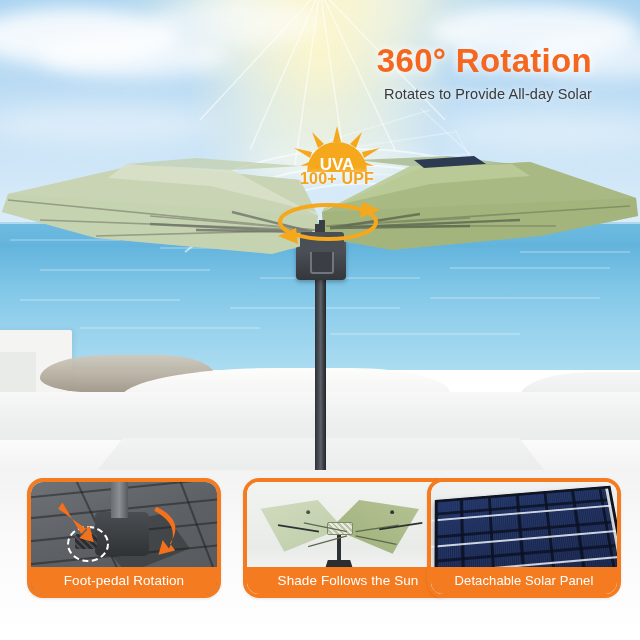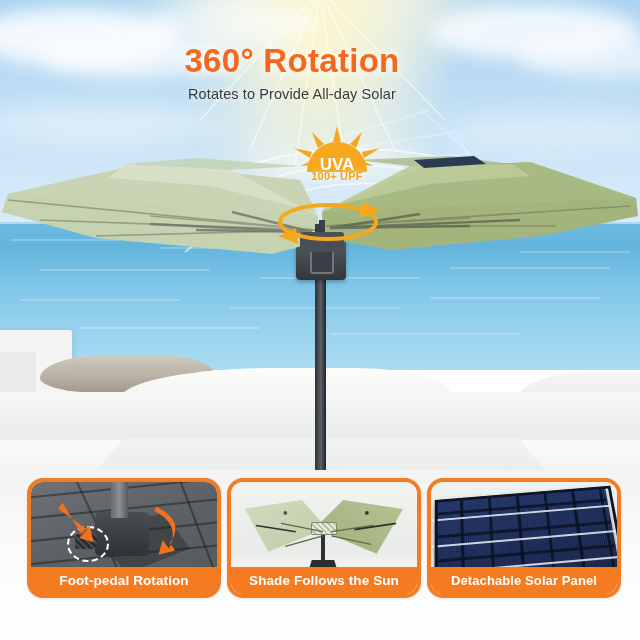--- a/index.html
+++ b/index.html
@@ -97,53 +97,53 @@
     background:linear-gradient(180deg,#565b62,#33373c);
     border-radius:4px;
     box-shadow:0 2px 4px rgba(0,0,0,.28);
   }
   .hub-slot{
     position:absolute;left:310px;top:128px;width:20px;height:22px;
     border:2px solid #71767d;border-radius:3px;background:#3b3f45;
   }
 
   
-  .head{position:absolute;left:0;top:42px;width:584px;text-align:center;}
+  .head{position:absolute;left:8px;top:42px;width:584px;text-align:right;}
   .title{
     font-size:33px;font-weight:bold;color:#f5661e;letter-spacing:.3px;
     text-shadow:0 0 9px rgba(255,255,255,.95),0 0 18px rgba(255,255,255,.75);
     line-height:38px;
   }
   .subtitle{
     font-size:14.5px;color:#3a3a3a;margin-top:6px;letter-spacing:.1px;
     text-shadow:0 0 7px rgba(255,255,255,.92);
   }
 
   
   .uva{position:absolute;left:284px;top:126px;width:106px;height:62px;}
   .uva-upf{
     position:absolute;left:0;top:44px;width:106px;text-align:center;
-    font-size:11px;font-weight:bold;color:#f5a31b;letter-spacing:.2px;
+    font-size:16px;font-weight:bold;color:#f5a31b;letter-spacing:.2px;
     text-shadow:0 0 5px rgba(255,255,255,.9);
   }
 
   
   .cards{position:absolute;left:0;top:470px;width:640px;height:170px;background:linear-gradient(180deg,#f2f3f2 0%, #fafafa 40%, #ffffff 100%);}
   .card{
     position:absolute;top:8px;width:186px;height:112px;
     border:4px solid #f47b20;border-radius:16px;
     background:#ffffff;overflow:hidden;
     box-shadow:0 1px 3px rgba(0,0,0,.10);
   }
-  .c1{left:27px;} .c2{left:227px;} .c3{left:427px;}
+  .c1{left:27px;} .c2{left:243px;padding-left:16px;} .c3{left:427px;}
   .card-media{position:absolute;left:0;top:0;width:100%;height:100%;overflow:hidden;}
   .card-label{
     position:absolute;left:0;bottom:0;width:100%;height:27px;
     background:#f47b20;color:#ffffff;
-    font-size:13.5px;font-weight:bold;
+    font-size:13.5px;font-weight:normal;
     display:flex;align-items:center;justify-content:center;
     letter-spacing:.1px;white-space:nowrap;
   }
   .card-label.lbl3{font-size:13px;}
 
   
   .deck{position:absolute;left:0;top:0;width:100%;height:100%;
     background:linear-gradient(160deg,#6e7276 0%, #5d6165 45%, #55585c 100%);}
   .foot-housing{
     position:absolute;left:64px;top:30px;width:54px;height:44px;

